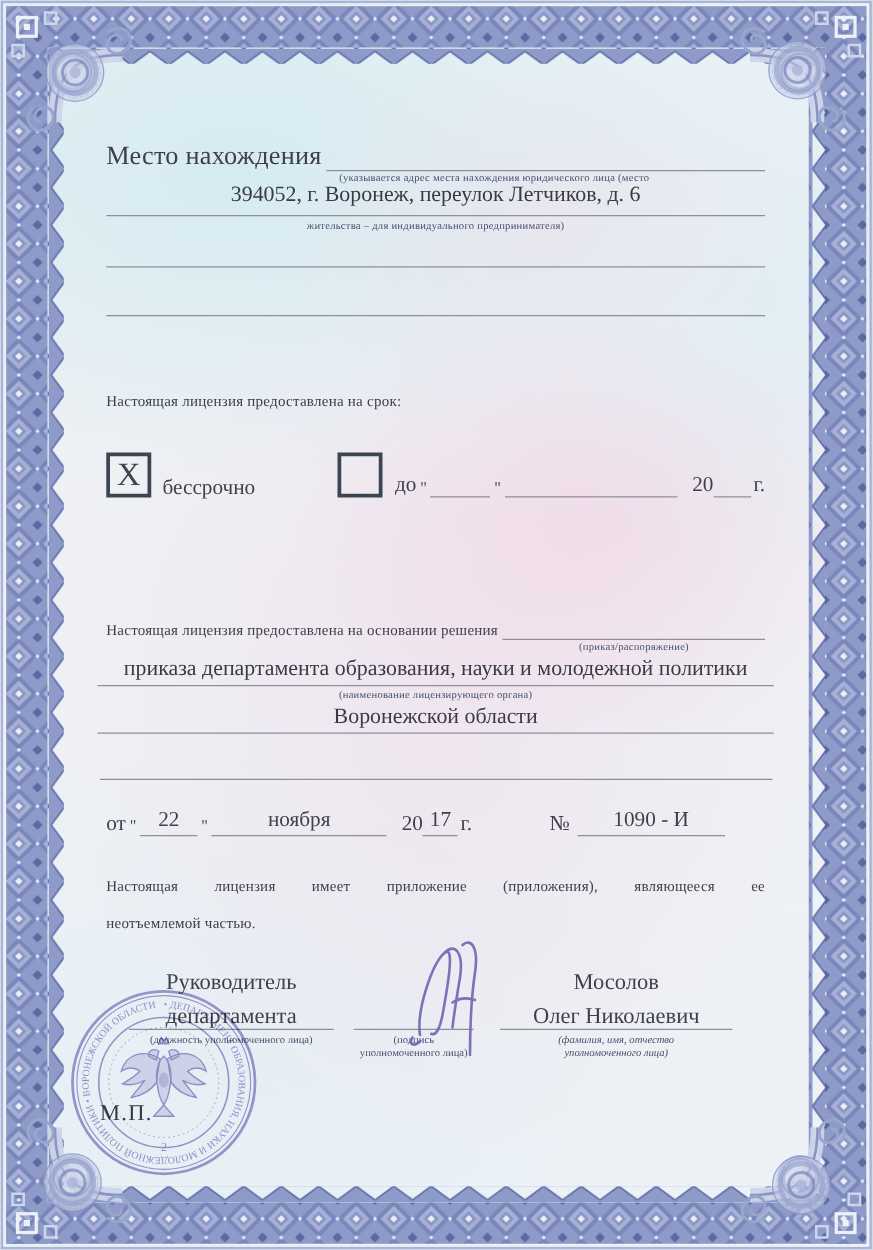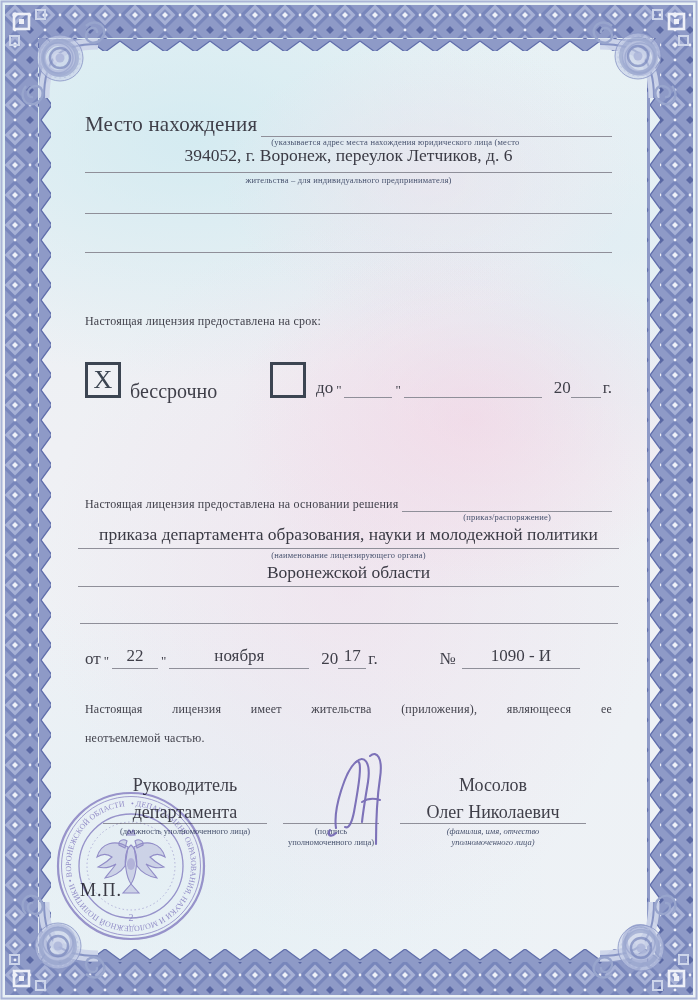--- a/index.html
+++ b/index.html
@@ -142,21 +142,21 @@
     <div class="abs hint center" style="left:85px;top:175px;width:527px;">жительства – для индивидуального предпринимателя)</div>
 
     <div class="abs rule" style="left:85px;top:213px;width:527px;"></div>
     <div class="abs rule" style="left:85px;top:252px;width:527px;"></div>
 
     <div class="abs maintext" style="left:85px;top:314px;">Настоящая лицензия предоставлена на срок:</div>
 
     <div class="abs checkbox" style="left:85px;top:362px;width:36px;height:36px;">
       <span class="checkmark">Х</span>
     </div>
-    <div class="abs" style="left:130px;top:380px;font-size:20px;">бессрочно</div>
+    <div class="abs" style="left:130px;top:380px;font-size:17px;">бессрочно</div>
 
     <div class="abs checkbox" style="left:270px;top:362px;width:36px;height:36px;"></div>
 
     <div class="abs flex-row" style="left:316px;top:374px;height:24px;">
       <span style="font-size:17px;">до</span>
       <span class="q">"</span>
       <span class="seg" style="width:48px;"></span>
       <span class="q">"</span>
       <span class="seg" style="width:138px;"></span>
       <span style="width:12px;"></span>
@@ -187,21 +187,21 @@
       <span class="seg" style="width:140px;">ноября</span>
       <span style="width:12px;"></span>
       <span style="font-size:17px;">20</span>
       <span class="seg" style="width:28px;">17</span>
       <span style="font-size:17px;padding-left:2px;">г.</span>
       <span style="width:62px;"></span>
       <span style="font-size:17px;padding-right:6px;">№</span>
       <span class="seg" style="width:118px;">1090 - И</span>
     </div>
 
-    <div class="abs maintext" style="left:85px;top:702px;width:527px;text-align:justify;text-align-last:justify;">Настоящая  лицензия  имеет  жительства  (приложения),  являющееся  ее</div>
+    <div class="abs maintext" style="left:85px;top:702px;width:527px;text-align:justify;text-align-last:justify;">Настоящая  лицензия  имеет  приложение  (приложения),  являющееся  ее</div>
     <div class="abs maintext" style="left:85px;top:731px;width:527px;">неотъемлемой частью.</div>
 
     <div class="sig-col" style="left:103px;top:770px;width:164px;">
       <div class="sig-vals" style="height:54px;padding-top:2px;">
         <div>Руководитель</div>
         <div>департамента</div>
       </div>
       <div class="sig-hint" style="margin-top:2px;">
         <div>(должность уполномоченного лица)</div>
       </div>

